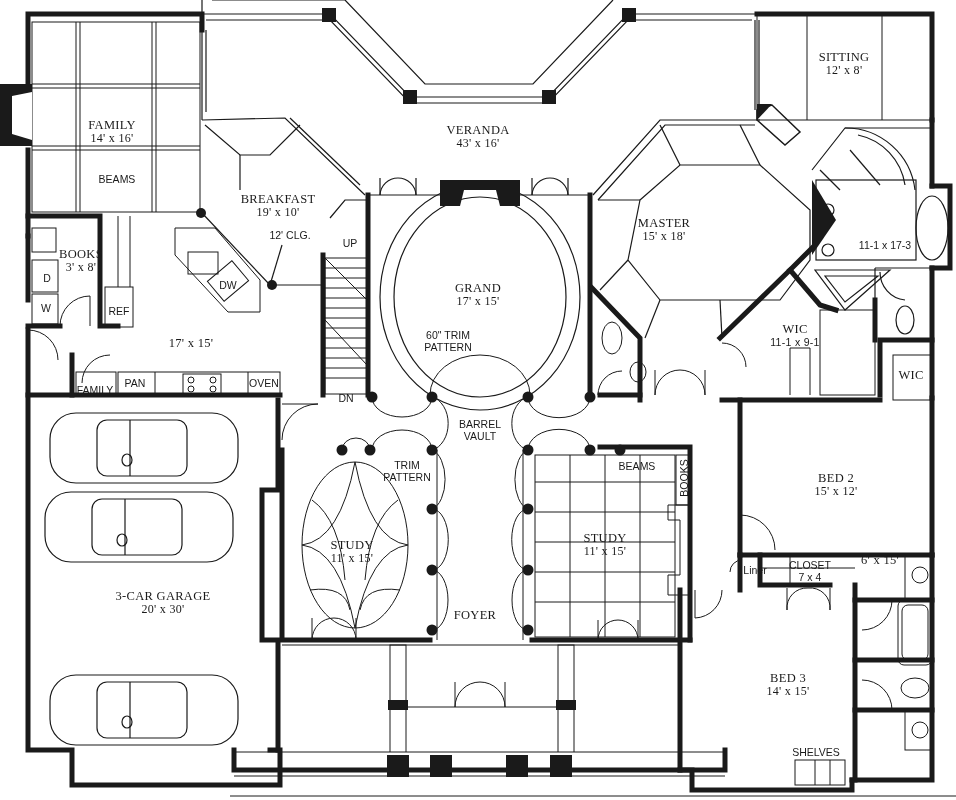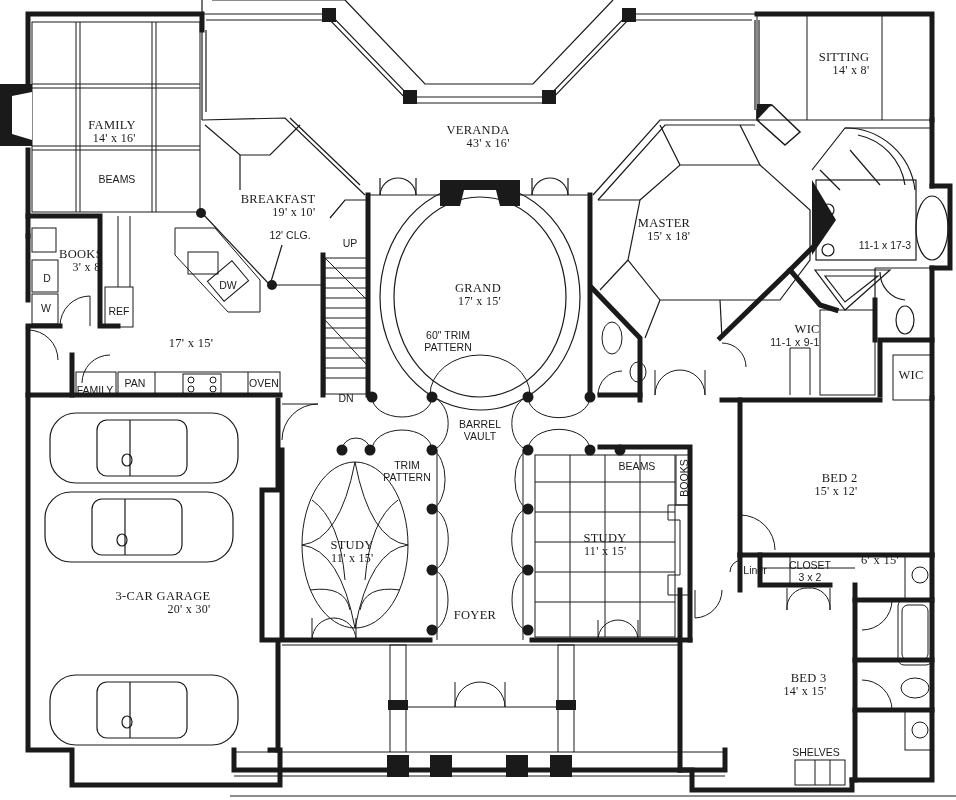--- a/index.html
+++ b/index.html
@@ -1,19 +1,19 @@
 <!DOCTYPE html>
 <html><head>
 <meta charset="utf-8">
 <style>
   html, body { margin: 0; padding: 0; background: #ffffff; }
   body { width: 956px; height: 800px; position: relative; overflow: hidden; }
   #plan { position: absolute; left: 0; top: 0; width: 956px; height: 800px; }
   .lbl { position: absolute; transform: translate(-50%, -50%); text-align: center; color: #1a1a1a; white-space: nowrap; line-height: 1.15; }
-  .serif { font-family: "Liberation Serif", "DejaVu Serif", serif; font-size: 12.5px; letter-spacing: 0.3px; text-align: right; }
+  .serif { font-family: "Liberation Serif", "DejaVu Serif", serif; font-size: 12.5px; letter-spacing: 0.3px; }
   .serif .dim { font-size: 12px; }
   .sans { font-family: "Liberation Sans", "DejaVu Sans", sans-serif; font-size: 10.5px; }
   .vert { transform: translate(-50%, -50%) rotate(-90deg); }
 </style>
 </head>
 <body>
 
 <svg id="plan" viewBox="0 0 956 800" xmlns="http://www.w3.org/2000/svg">
   <g fill="none" stroke="#1a1a1a" stroke-width="1">
 
@@ -390,21 +390,21 @@
 </div>
 <div class="lbl sans" style="left:117px;top:179px">BEAMS</div>
 
 <div class="lbl serif" style="left:478px;top:137px">
   <div>VERANDA</div>
   <div class="dim">43' x 16'</div>
 </div>
 
 <div class="lbl serif" style="left:844px;top:64px">
   <div>SITTING</div>
-  <div class="dim">14' x 8'</div>
+  <div class="dim">12' x 8'</div>
 </div>
 
 <div class="lbl serif" style="left:278px;top:206px">
   <div>BREAKFAST</div>
   <div class="dim">19' x 10'</div>
 </div>
 <div class="lbl sans" style="left:290px;top:235px">12' CLG.</div>
 <div class="lbl sans" style="left:350px;top:243px">UP</div>
 <div class="lbl sans" style="left:346px;top:398px">DN</div>
 
@@ -464,27 +464,27 @@
   <div class="dim">11' x 15'</div>
 </div>
 <div class="lbl serif" style="left:605px;top:545px">
   <div>STUDY</div>
   <div class="dim">11' x 15'</div>
 </div>
 <div class="lbl serif" style="left:475px;top:615px">FOYER</div>
 
 <div class="lbl sans" style="left:810px;top:571px">
   <div>CLOSET</div>
-  <div>3 x 2</div>
+  <div>7 x 4</div>
 </div>
 <div class="lbl sans" style="left:755px;top:570px">Liner</div>
 <div class="lbl serif" style="left:880px;top:560px">6' x 15'</div>
 
 <div class="lbl serif" style="left:163px;top:603px">
   <div>3-CAR GARAGE</div>
   <div class="dim">20' x 30'</div>
 </div>
 
-<div class="lbl serif" style="left:805px;top:685px">
+<div class="lbl serif" style="left:788px;top:685px">
   <div>BED 3</div>
   <div class="dim">14' x 15'</div>
 </div>
 <div class="lbl sans" style="left:816px;top:752px">SHELVES</div>
 
 </body></html>

